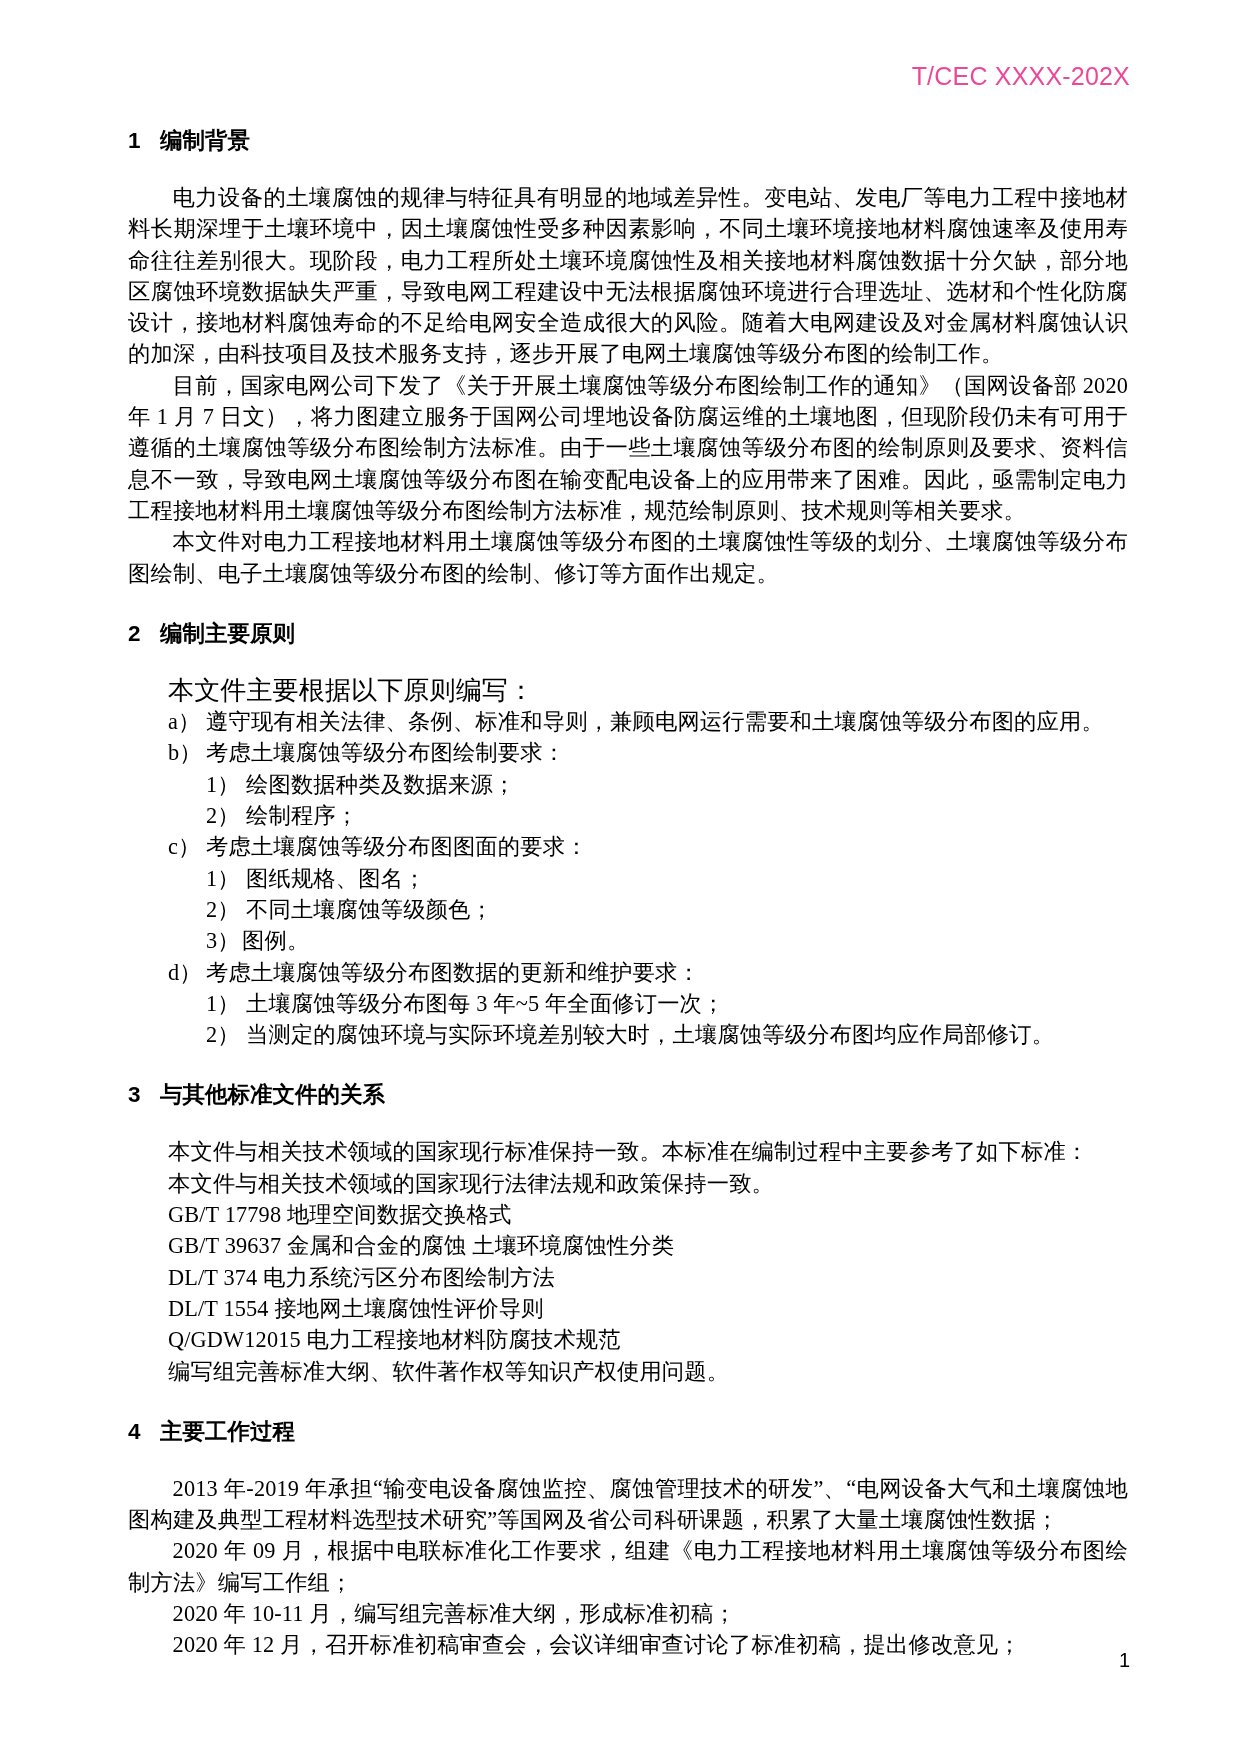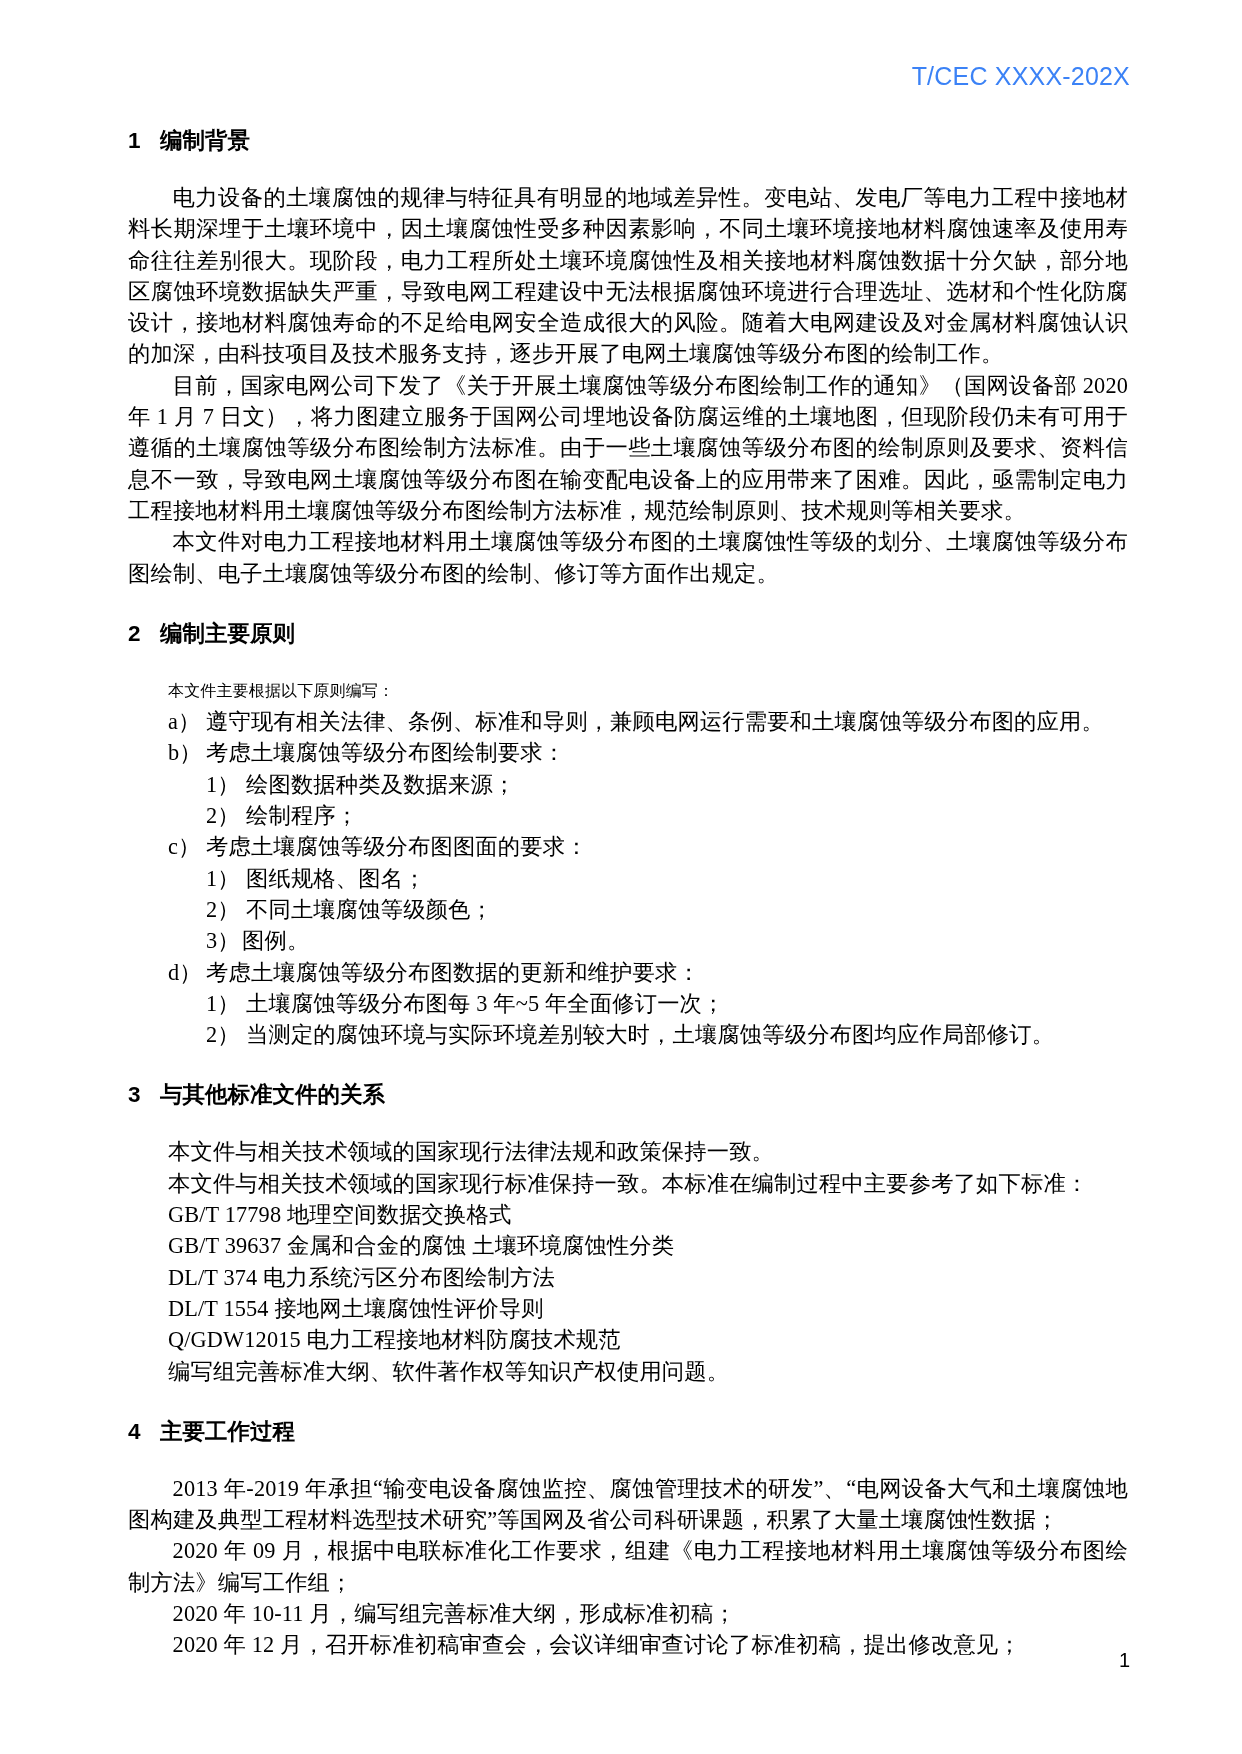--- a/index.html
+++ b/index.html
@@ -21,21 +21,21 @@
 
   
   .page-header {
     position: absolute;
     top: 62px;
     right: 112px;
     font-family: "Liberation Sans", "DejaVu Sans", sans-serif;
     font-size: 25px;
     letter-spacing: 0.2px;
     white-space: nowrap;
-    color: #3b82f6;
+    color: #ec4899;
   }
 
   
   .content {
     position: absolute;
     left: 128px;
     top: 126px;
     width: 1000px;
   }
 
@@ -81,21 +81,21 @@
     text-indent: 0;
     padding-left: 40px;
     letter-spacing: 0.15px;
     word-break: break-all;
   }
 
   
   .lst-intro {
     margin: 0;
     padding-left: 40px;
-    font-size: 16px;
+    font-size: 26px;
     line-height: 31.3px;
     letter-spacing: 0.15px;
   }
   .li-a {
     margin: 0;
     padding-left: 40px;
     font-size: 22.3px;
     line-height: 31.3px;
     display: flex;
     letter-spacing: 0.15px;
@@ -214,22 +214,22 @@
       <span class="tx">当测定的腐蚀环境与实际环境差别较大时，土壤腐蚀等级分布图均应作局部修订。</span>
     </div>
 
     <div class="gap-before-head"></div>
     <div class="sec-head">
       <span class="sec-num">3</span>
       <span class="sec-title">与其他标准文件的关系</span>
     </div>
     <div class="gap-after-head"></div>
 
+    <p class="line">本文件与相关技术领域的国家现行标准保持一致。本标准在编制过程中主要参考了如下标准：</p>
     <p class="line">本文件与相关技术领域的国家现行法律法规和政策保持一致。</p>
-    <p class="line">本文件与相关技术领域的国家现行标准保持一致。本标准在编制过程中主要参考了如下标准：</p>
     <p class="line">GB/T 17798 地理空间数据交换格式</p>
     <p class="line">GB/T 39637 金属和合金的腐蚀  土壤环境腐蚀性分类</p>
     <p class="line">DL/T 374 电力系统污区分布图绘制方法</p>
     <p class="line">DL/T 1554 接地网土壤腐蚀性评价导则</p>
     <p class="line">Q/GDW12015 电力工程接地材料防腐技术规范</p>
     <p class="line">编写组完善标准大纲、软件著作权等知识产权使用问题。</p>
 
     <div class="gap-before-head"></div>
     <div class="sec-head">
       <span class="sec-num">4</span>

